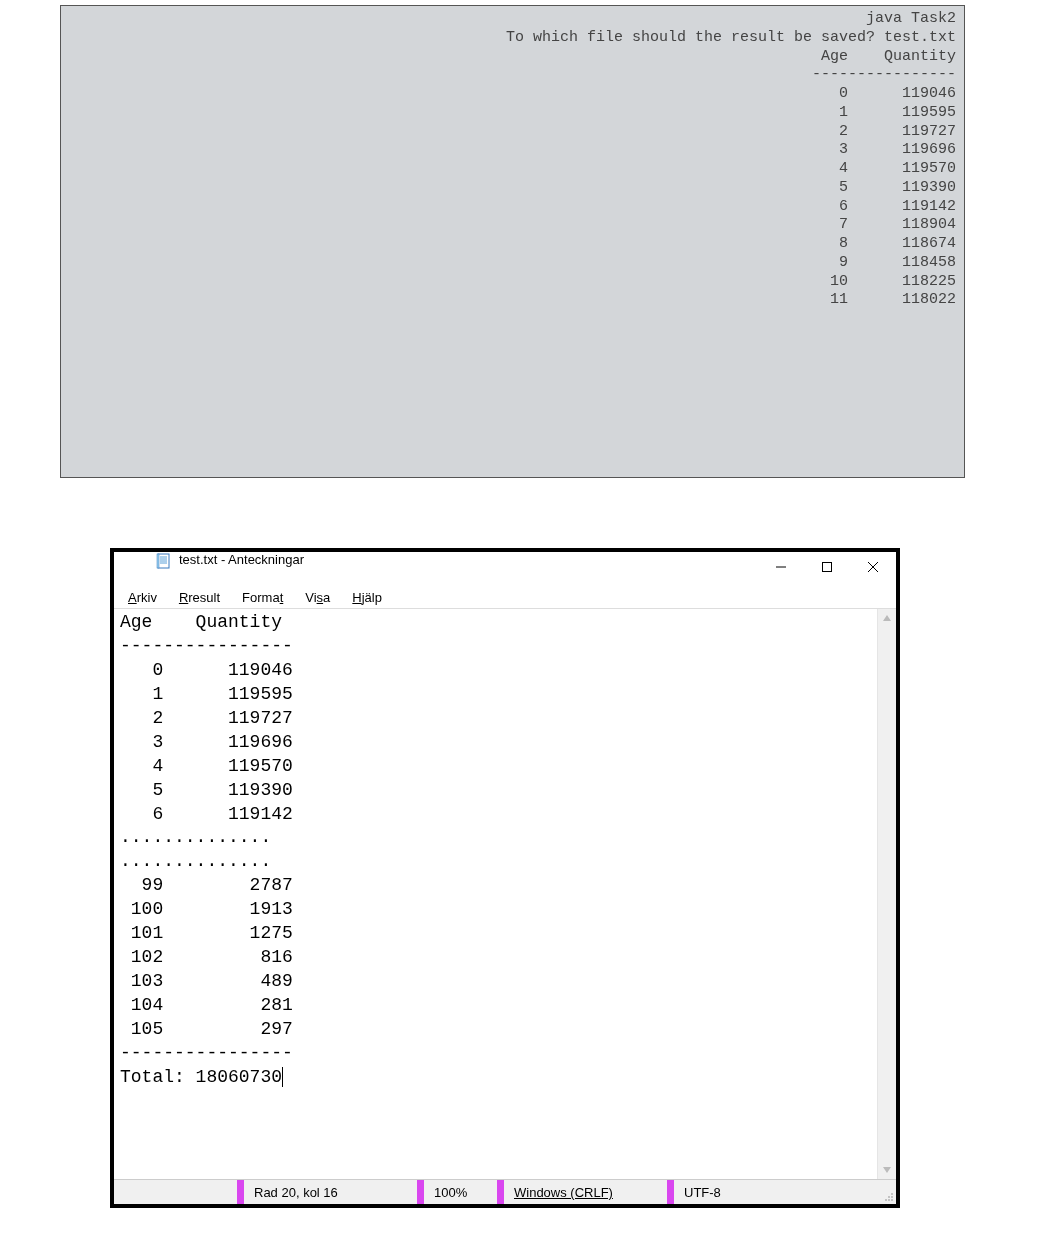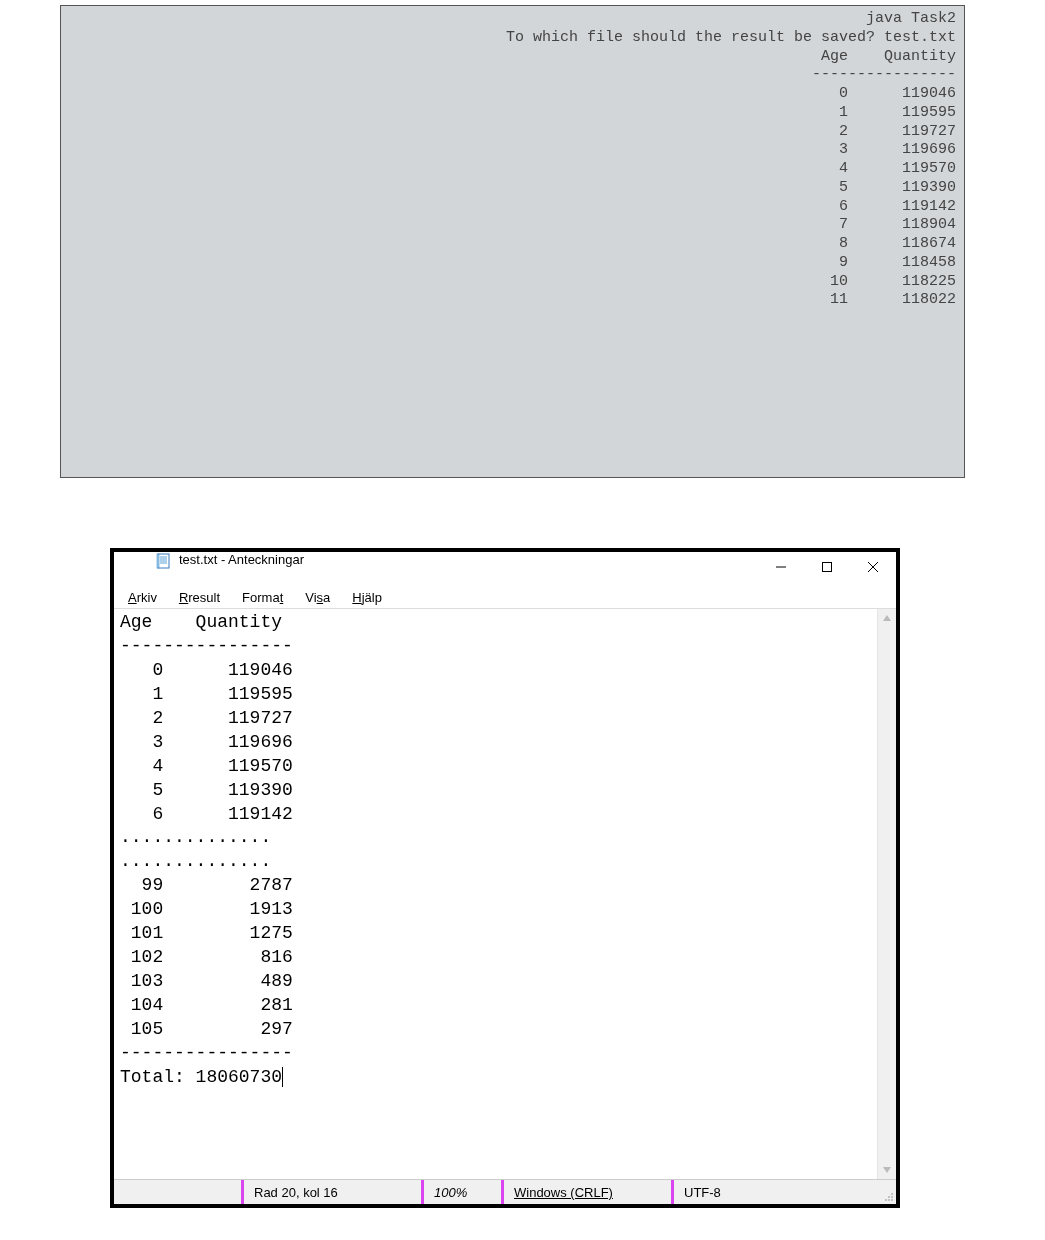--- a/index.html
+++ b/index.html
@@ -130,29 +130,29 @@
 
     .statusbar {
       height: 24px;
       border-top: 1px solid #ccc;
       display: flex;
       font-size: 13px;
       color: #000;
       background: #f0f0f0;
     }
     .statusbar .cell {
-      border-right: 3px solid #d946ef;
+      border-right: 7px solid #d946ef;
       padding: 3px 10px;
       display: flex;
       align-items: center;
       box-sizing: border-box;
     }
     .statusbar .cell.first { flex: 0 0 130px; border-left: none; }
     .statusbar .cell.pos { flex: 0 0 180px; }
-    .statusbar .cell.zoom { flex: 0 0 80px; font-style: italic; }
+    .statusbar .cell.zoom { flex: 0 0 80px; }
     .statusbar .cell.eol { flex: 0 0 170px; text-decoration: underline; }
     .statusbar .cell.enc { flex: 1; border-right: none; position: relative; text-align: center; }
     .statusbar .grip {
       position: absolute;
       right: 2px;
       bottom: 2px;
       width: 12px;
       height: 12px;
       color: #aaa;
       font-size: 11px;

